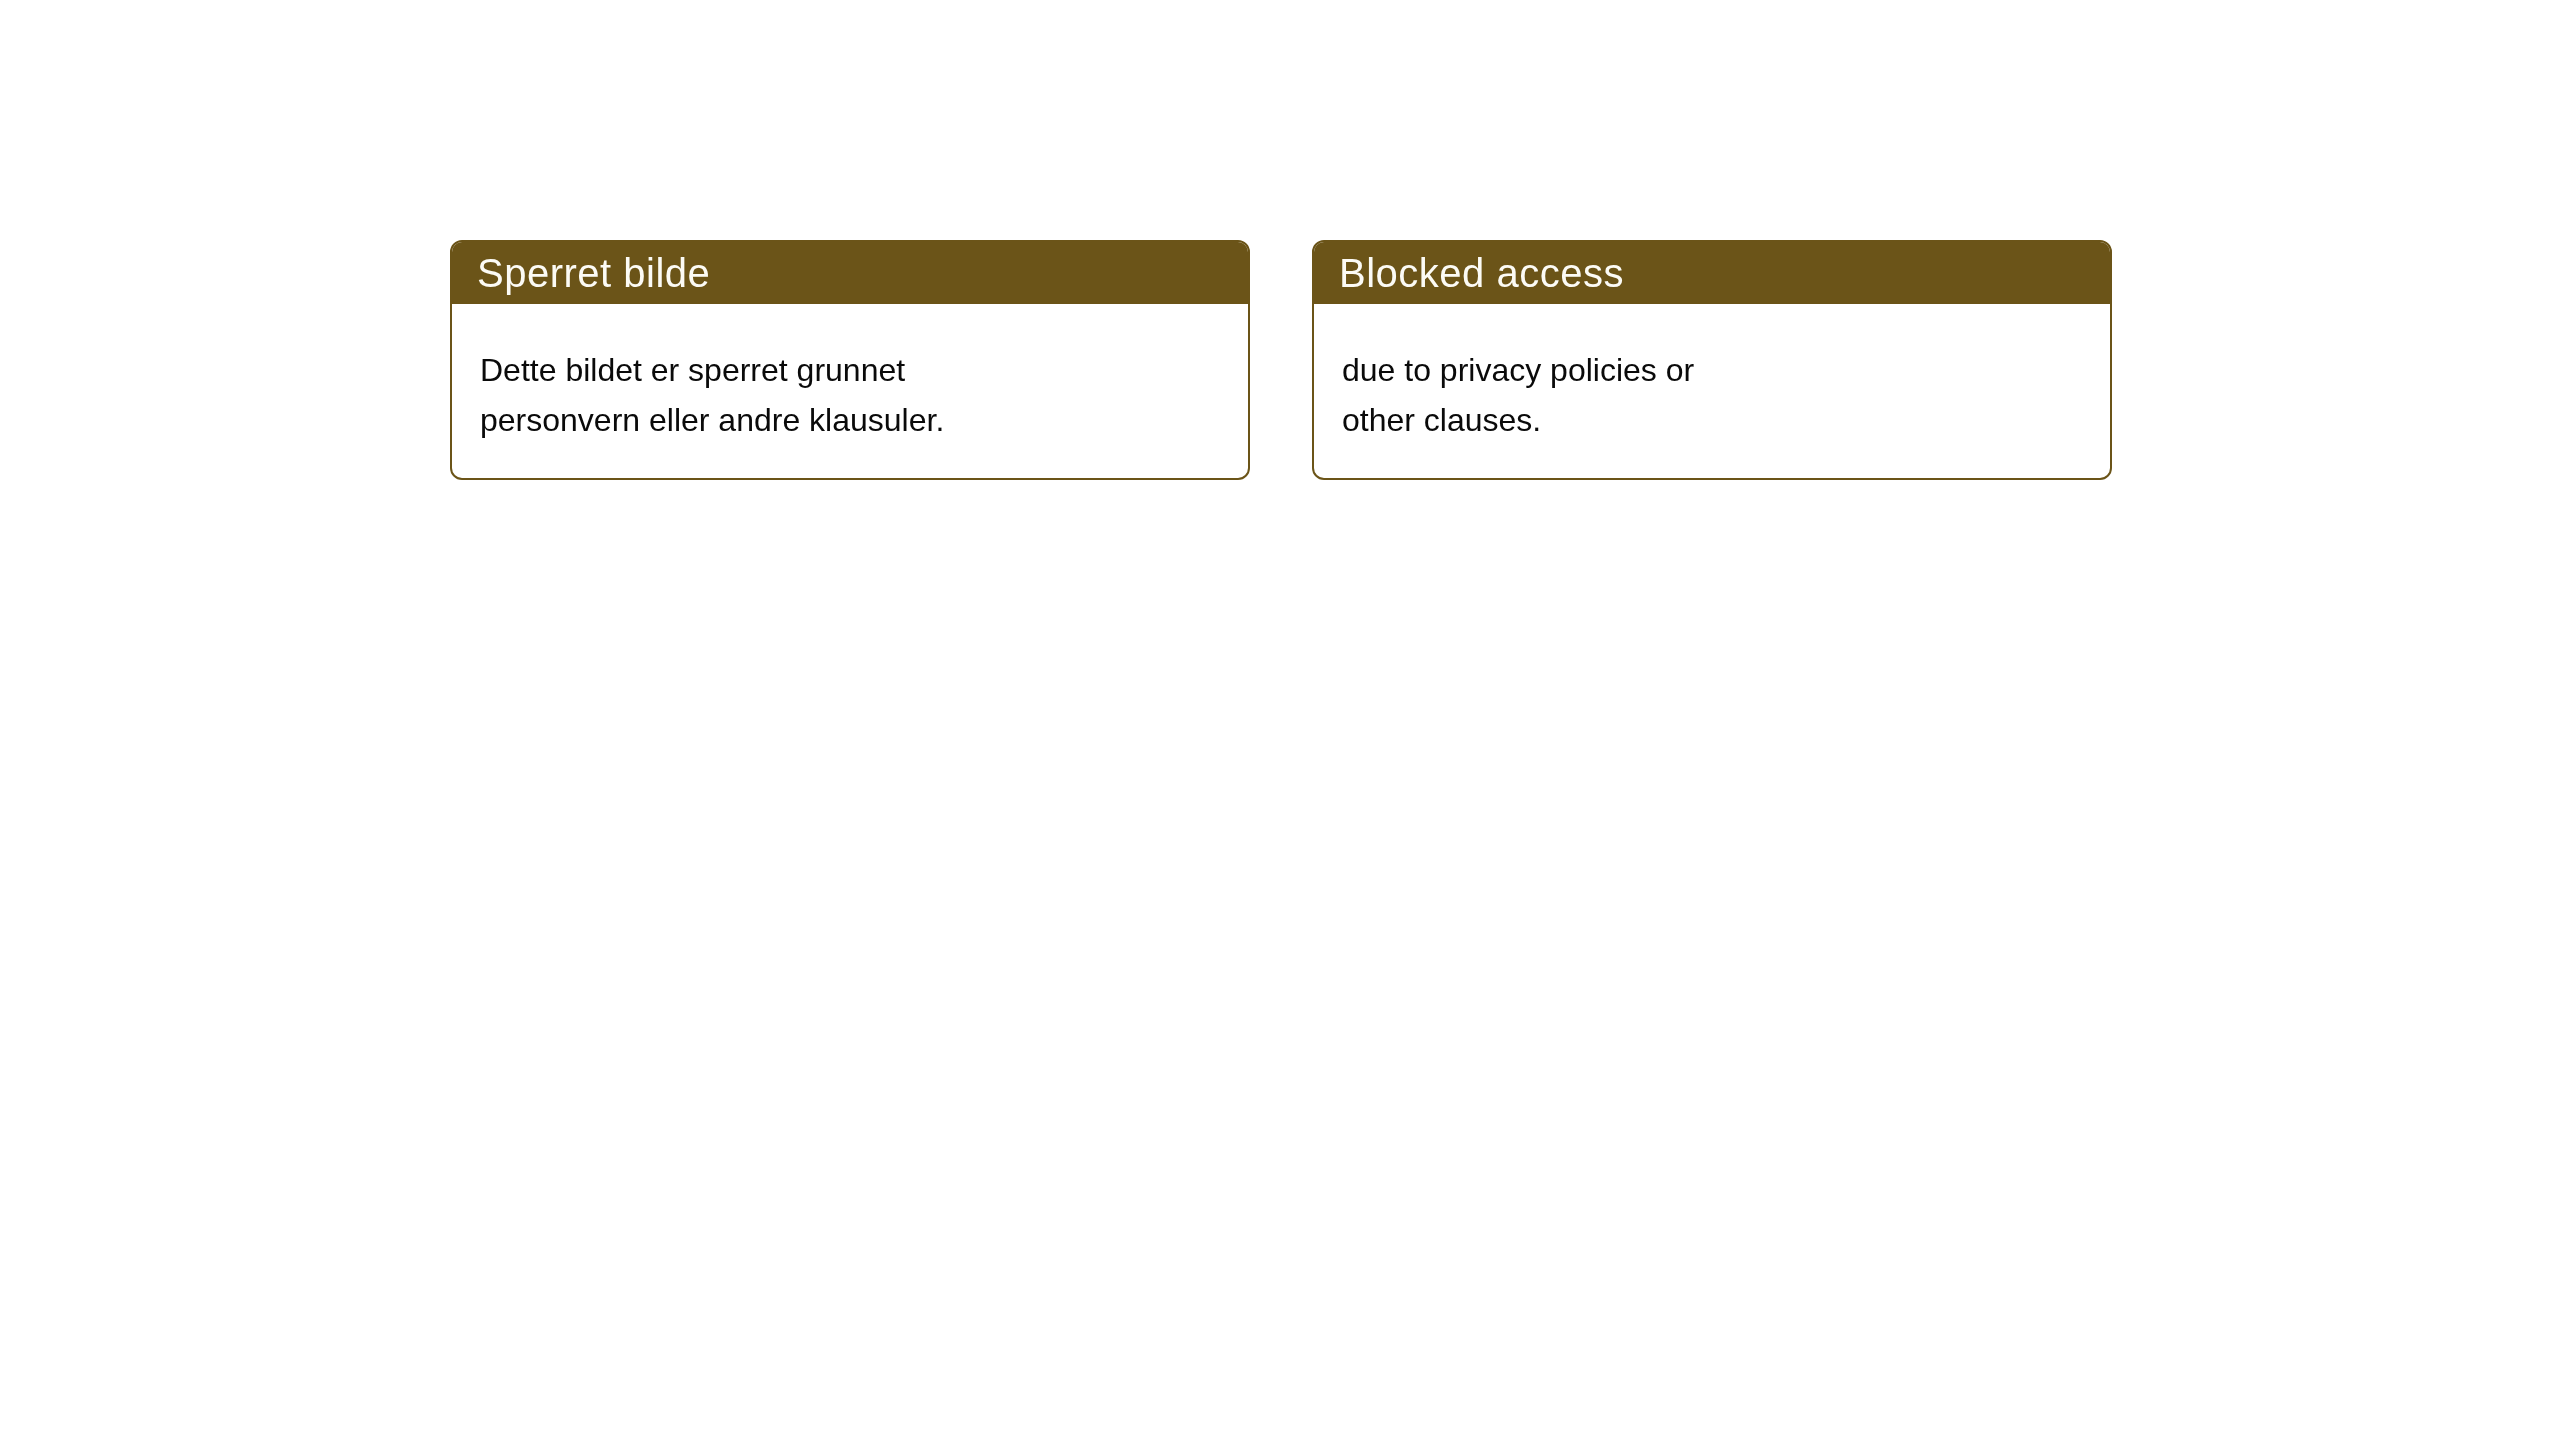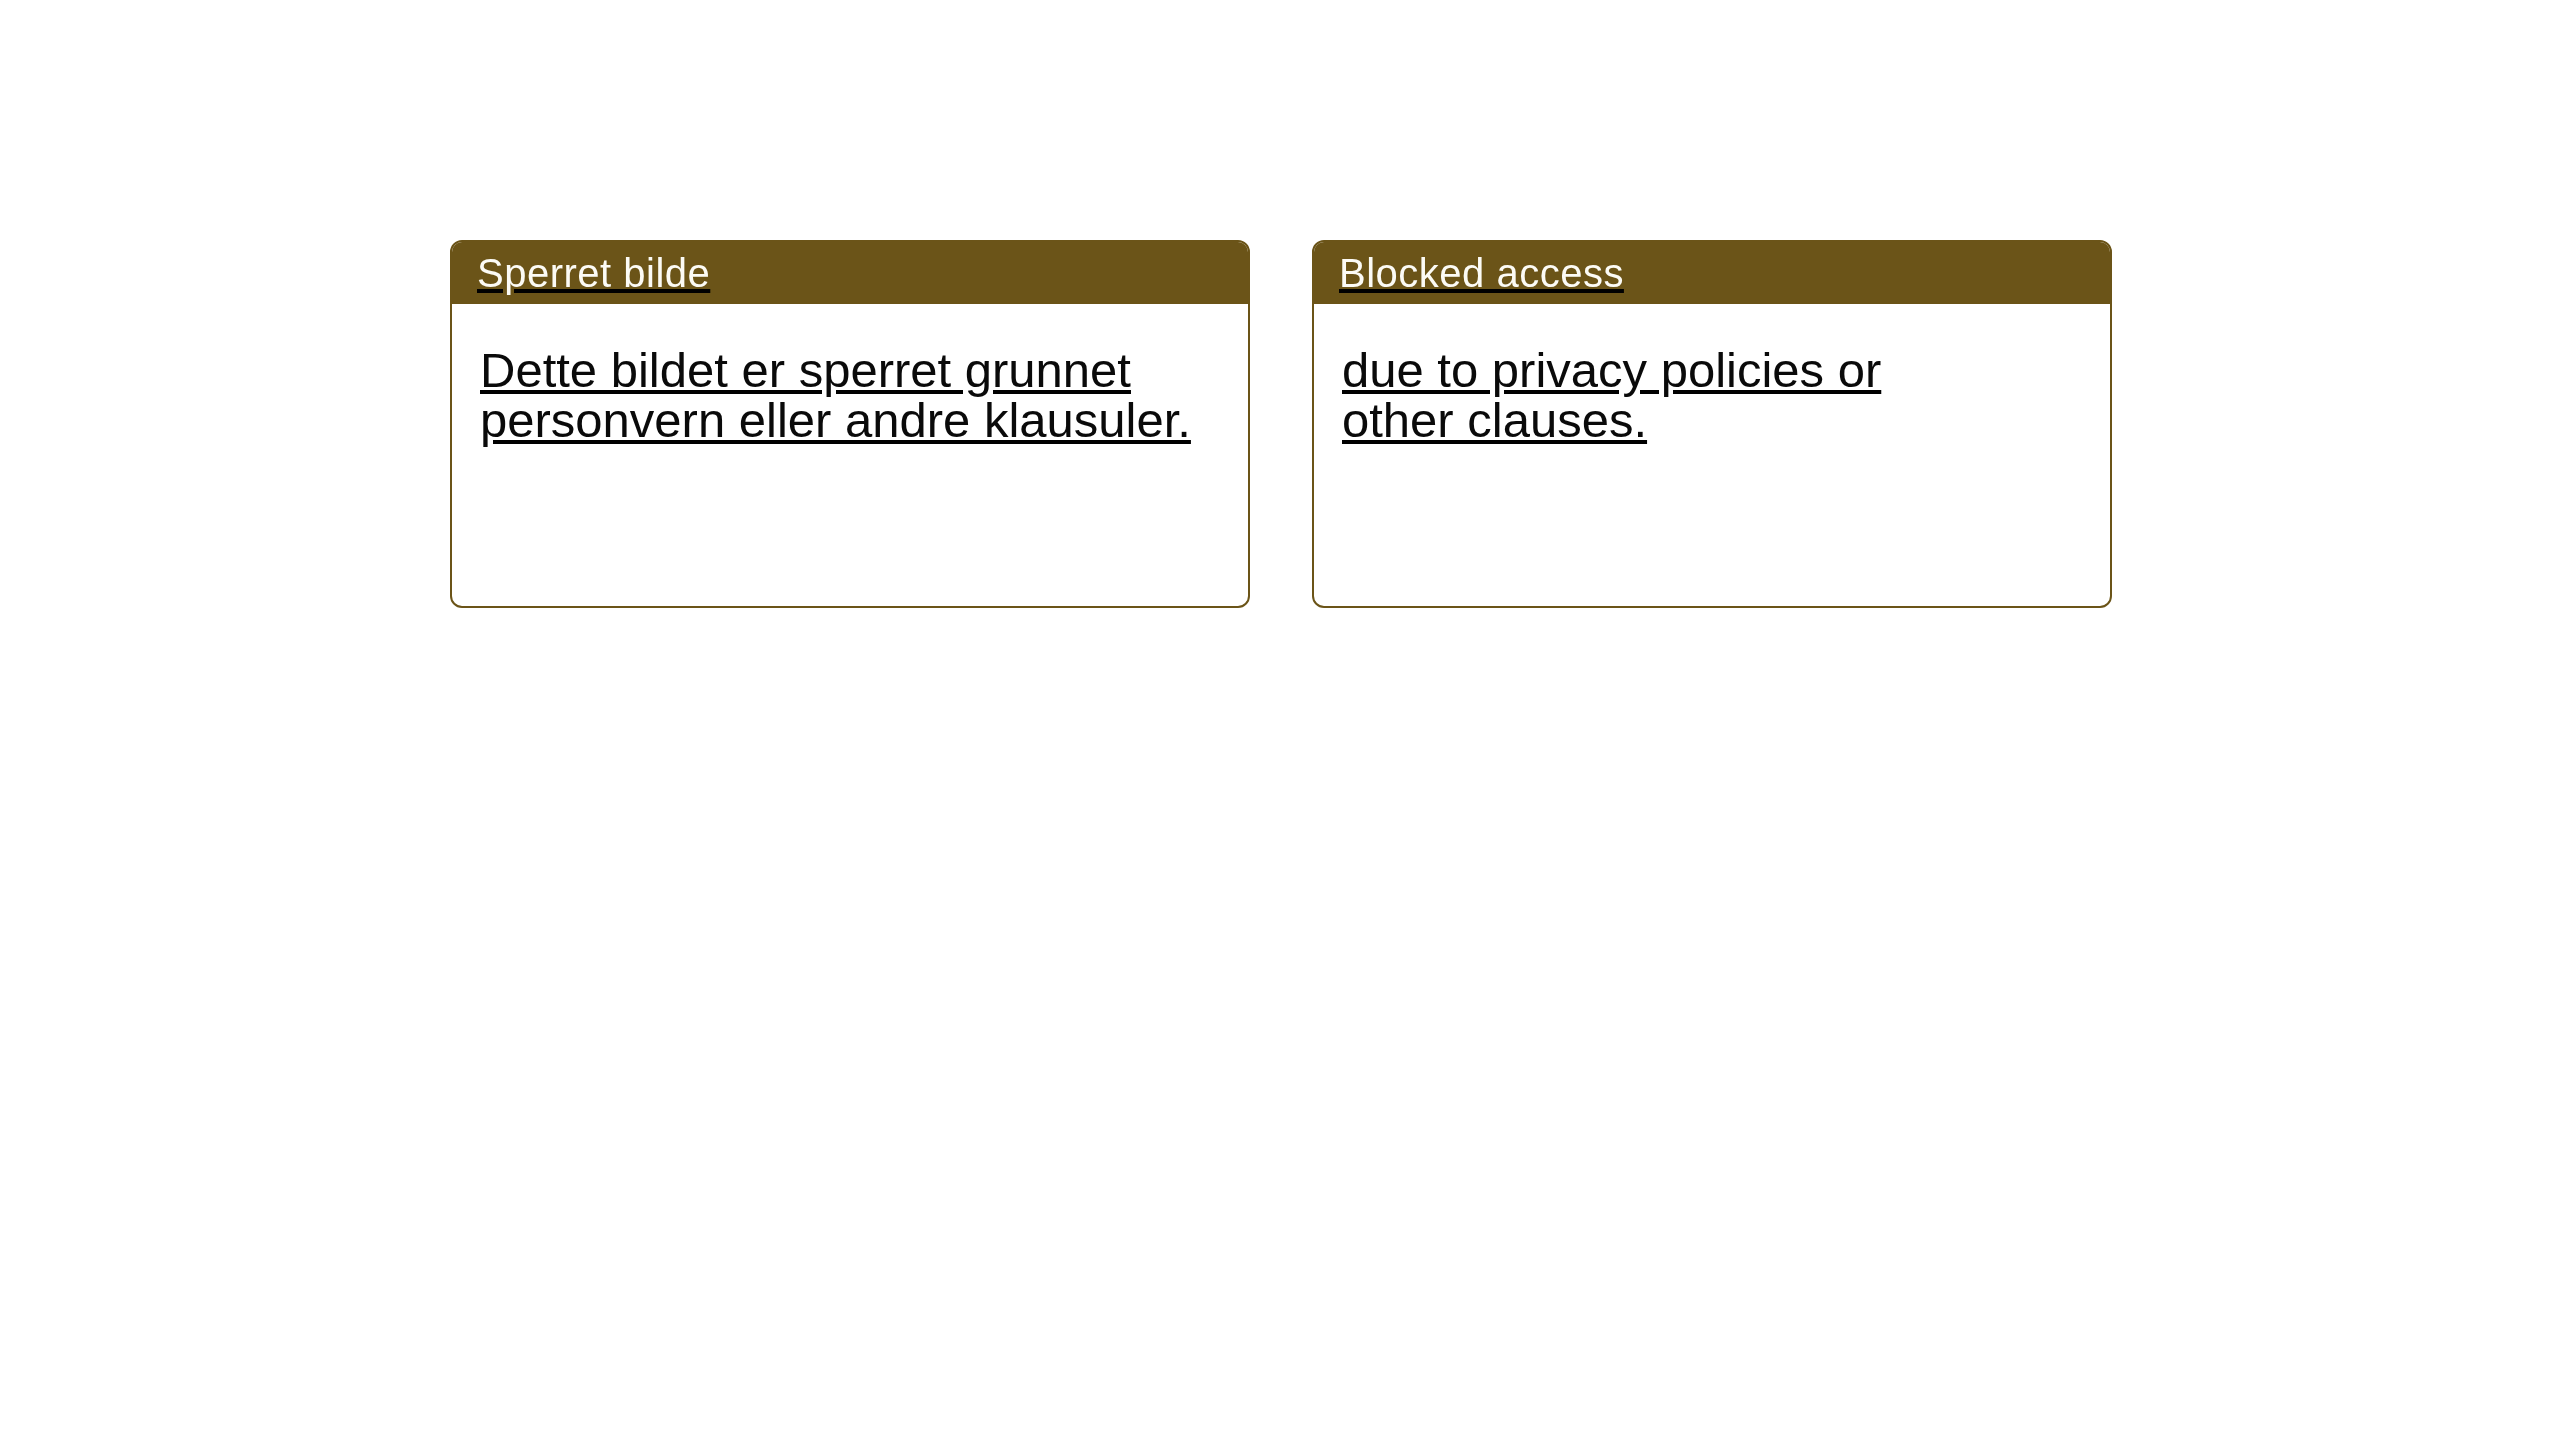--- a/index.html
+++ b/index.html
@@ -11,27 +11,26 @@
     height: 1440px;
     position: relative;
     background: #ffffff;
     font-family: "Liberation Sans", sans-serif;
     overflow: hidden;
   }
   .card {
     position: absolute;
     top: 240px;
     width: 800px;
-    height: 368px;
+    height: 240px;
     box-sizing: border-box;
     background: #ffffff;
     border: 2px solid #6b5418;
     border-radius: 12px;
     overflow: hidden;
-    text-decoration: underline;
   }
   .card-left  { left: 450px; }
   .card-right { left: 1312px; }
   .card-header {
     height: 63px;
     margin: -1px -1px 0 -1px;
     background: #6b5418;
     border-radius: 10px 10px 0 0;
     display: flex;
     align-items: center;
@@ -40,21 +39,21 @@
   }
   .card-title {
     color: #fcfbf5;
     font-size: 40px;
     line-height: 1;
     letter-spacing: 0.5px;
   }
   .card-body {
     padding: 41px 18px 0 28px;
     color: #0a0a0a;
-    font-size: 49px;
+    font-size: 32px;
     line-height: 50px;
   }
   .body-line {
     white-space: nowrap;
   }
 </style>
 </head>
 <body>
 
 <div class="card card-left">

